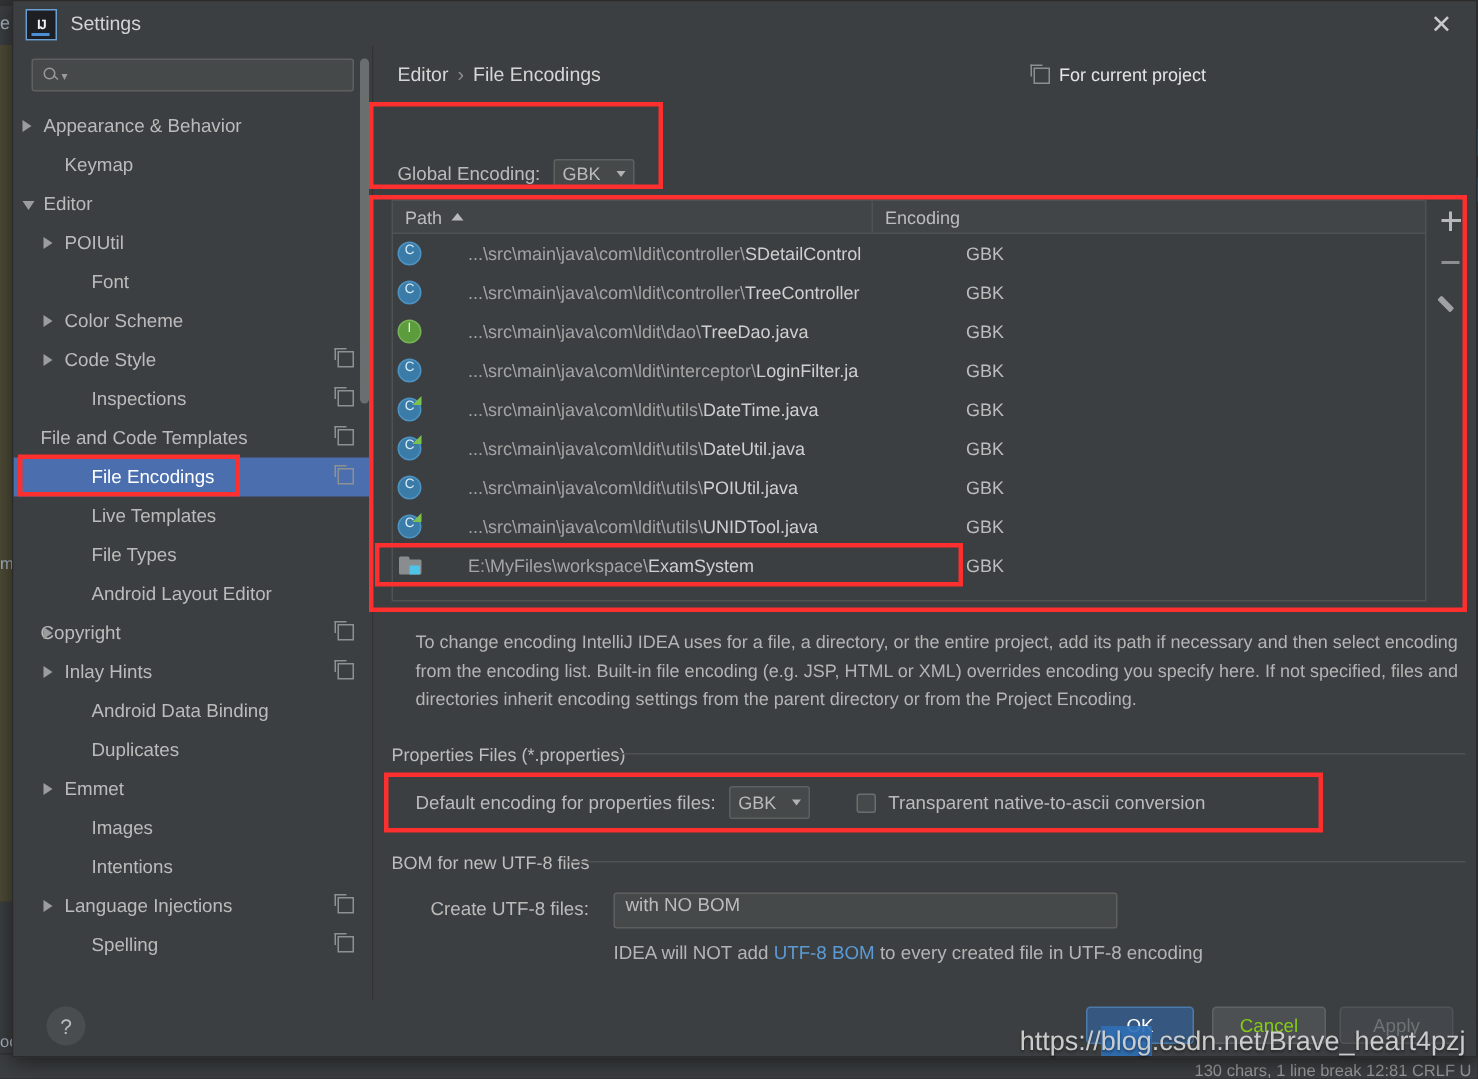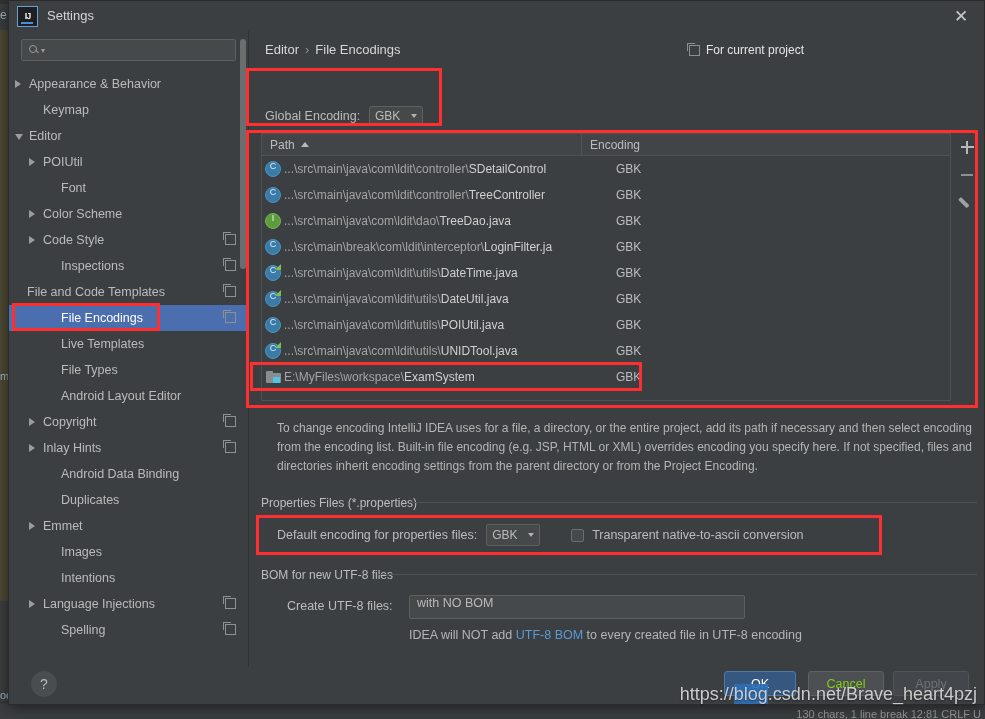--- a/index.html
+++ b/index.html
@@ -122,21 +122,21 @@
 
   
   .tbl-wrap { position:absolute; left:252px; top:132px; width:690px; height:268px; background:#3c3f41; border:1px solid #4f5253; box-sizing:border-box;}
   .tbl-head { display:flex; height:21px; background:#414547; border-bottom:1px solid #4f5253; font-size:12px; color:#bdbdbd;}
   .tbl-head .c1 { width:320px; padding-left:8px; display:flex; align-items:center; gap:6px; border-right:1px solid #4f5253; box-sizing:border-box;}
   .tbl-head .c2 { flex:1; padding-left:8px; display:flex; align-items:center; }
   .sort-arr { width:0;height:0;border-style:solid;border-width:0 4px 5px 4px;border-color:transparent transparent #b9b9b9 transparent;}
   .tbl-body { position:relative; }
   .trow { height:26px; display:flex; align-items:center; font-size:12px; color:#a4a4a4; }
   .trow .ic { width:22px; display:flex; align-items:center; justify-content:center; flex:none; }
-  .trow .pth { width:320px; box-sizing:border-box; padding-right:4px; white-space:nowrap; overflow:hidden; }
+  .trow .pth { width:320px; box-sizing:border-box; padding-right:4px; white-space:nowrap; overflow:hidden;margin-left:28px; }
   .trow .enc { padding-left:12px; color:#bdbdbd; }
   .trow .pth .tail { color:#cfcfcf; }
 
   .ic-class { width:14px;height:14px;border-radius:50%;background:#3b7ba8;border:1px solid #4d93c2; position:relative;}
   .ic-class::after{content:"C";position:absolute;left:0;right:0;top:-1px;text-align:center;font-size:9px;color:#d8edf8;}
   .ic-iface { width:14px;height:14px;border-radius:50%;background:#5c9c3c;border:1px solid #76b356; position:relative;}
   .ic-iface::after{content:"I";position:absolute;left:0;right:0;top:-1px;text-align:center;font-size:9px;color:#eaf7e2;}
   .ic-mod { position:relative; }
   .ic-mod .tri{position:absolute;right:-1px;top:-2px;width:0;height:0;border-style:solid;border-width:0 0 6px 6px;border-color:transparent transparent #7dc14d transparent;}
   .ic-folder { width:15px;height:12px;position:relative; }
@@ -281,21 +281,21 @@
             <span class="lbl" style="margin-left: 34px;">Live Templates</span>
           </div>
           <div class="tree-row">
             <span class="lbl" style="margin-left: 34px;">File Types</span>
           </div>
           <div class="tree-row">
             <span class="lbl" style="margin-left: 34px;">Android Layout Editor</span>
           </div>
           <div class="tree-row">
             <span class="arrow right" style="left: 20px; top: 9px;"></span>
-            <span class="lbl" style="margin-left: 16px;">Copyright</span>
+            <span class="lbl" style="">Copyright</span>
             <span class="copyico"></span>
           </div>
           <div class="tree-row">
             <span class="arrow right" style="left: 20px; top: 9px;"></span>
             <span class="lbl" style="margin-left: 16px;">Inlay Hints</span>
             <span class="copyico"></span>
           </div>
           <div class="tree-row">
             <span class="lbl" style="margin-left: 34px;">Android Data Binding</span>
           </div>
@@ -382,21 +382,21 @@
             <span class="ic">
               <span class="ic-iface"></span>
             </span>
             <span class="pth"><span>...\src\main\java\com\ldit\dao\</span><span class="tail">TreeDao.java</span></span>
             <span class="enc">GBK</span>
           </div>
           <div class="trow">
             <span class="ic">
               <span class="ic-class"></span>
             </span>
-            <span class="pth"><span>...\src\main\break\com\ldit\interceptor\</span><span class="tail">LoginFilter.ja</span></span>
+            <span class="pth"><span>...\src\main\java\com\ldit\interceptor\</span><span class="tail">LoginFilter.ja</span></span>
             <span class="enc">GBK</span>
           </div>
           <div class="trow">
             <span class="ic">
               <span class="ic-class ic-mod">
                 <span class="tri"></span>
               </span>
             </span>
             <span class="pth"><span>...\src\main\java\com\ldit\utils\</span><span class="tail">DateTime.java</span></span>
             <span class="enc">GBK</span>

